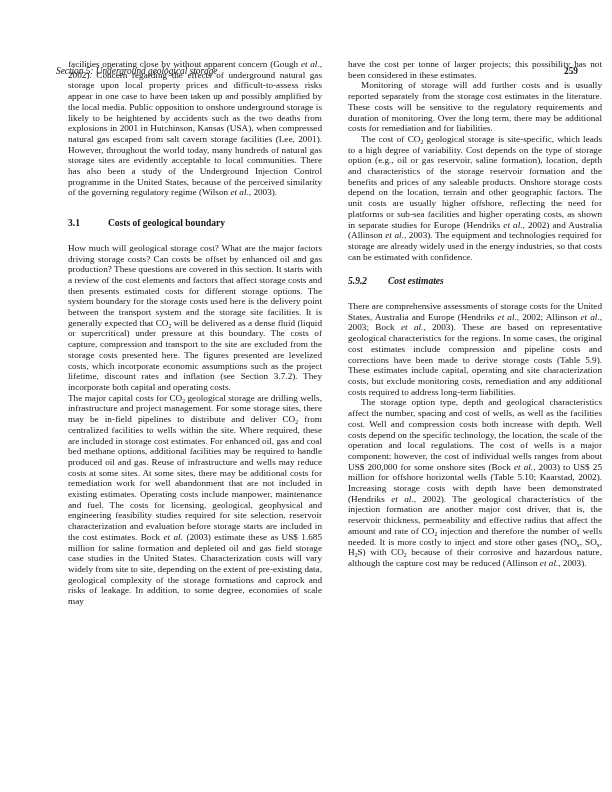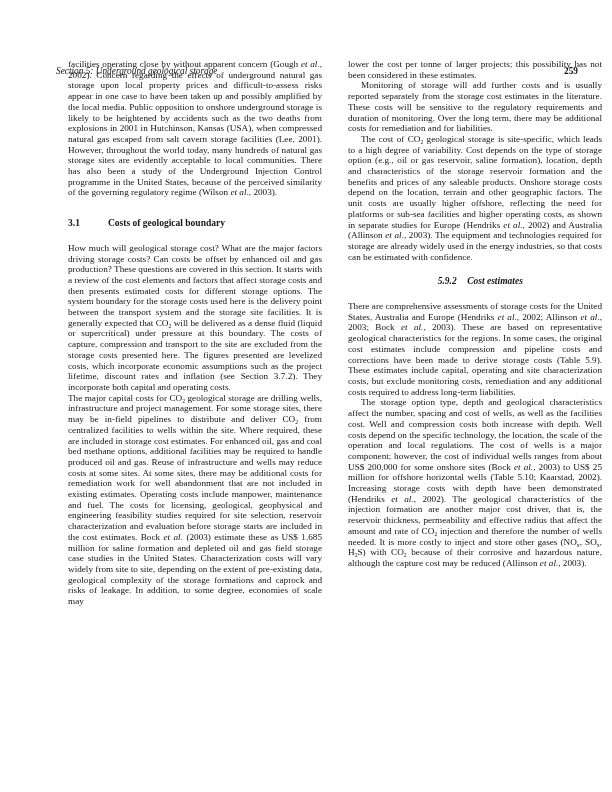--- a/index.html
+++ b/index.html
@@ -51,21 +51,21 @@
     font-weight: bold;
     font-size: 9.5px;
     margin: 20px 0 14px 0;
     text-align: left;
   }
   .h2 {
     font-weight: bold;
     font-style: italic;
     font-size: 9.5px;
     margin: 14px 0 14px 0;
-    text-align: center;
+    text-align: left;
   }
   .h-num { display: inline-block; min-width: 40px; }
   sub {
     font-size: 0.62em;
     line-height: 0;
     vertical-align: -2px;
   }
   i { font-style: italic; }
 </style>
 </head>
@@ -77,21 +77,21 @@
     <span class="page-number">259</span>
   </div>
   <div class="columns">
     <div class="col">
         <p class="para">facilities operating close by without apparent concern (Gough <i>et al</i>., 2002). Concern regarding the effects of underground natural gas storage upon local property prices and difficult-to-assess risks appear in one case to have been taken up and possibly amplified by the local media. Public opposition to onshore underground storage is likely to be heightened by accidents such as the two deaths from explosions in 2001 in Hutchinson, Kansas (USA), when compressed natural gas escaped from salt cavern storage facilities (Lee, 2001). However, throughout the world today, many hundreds of natural gas storage sites are evidently acceptable to local communities. There has also been a study of the Underground Injection Control programme in the United States, because of the perceived similarity of the governing regulatory regime (Wilson <i>et al</i>., 2003).</p>
         <div class="h1"><span class="h-num">3.1</span><span>Costs of geological boundary</span></div>
         <p class="para">How much will geological storage cost? What are the major factors driving storage costs? Can costs be offset by enhanced oil and gas production? These questions are covered in this section. It starts with a review of the cost elements and factors that affect storage costs and then presents estimated costs for different storage options. The system boundary for the storage costs used here is the delivery point between the transport system and the storage site facilities. It is generally expected that CO<sub>2</sub> will be delivered as a dense fluid (liquid or supercritical) under pressure at this boundary. The costs of capture, compression and transport to the site are excluded from the storage costs presented here. The figures presented are levelized costs, which incorporate economic assumptions such as the project lifetime, discount rates and inflation (see Section 3.7.2). They incorporate both capital and operating costs.</p>
         <p class="para">The major capital costs for CO<sub>2</sub> geological storage are drilling wells, infrastructure and project management. For some storage sites, there may be in-field pipelines to distribute and deliver CO<sub>2</sub> from centralized facilities to wells within the site. Where required, these are included in storage cost estimates. For enhanced oil, gas and coal bed methane options, additional facilities may be required to handle produced oil and gas. Reuse of infrastructure and wells may reduce costs at some sites. At some sites, there may be additional costs for remediation work for well abandonment that are not included in existing estimates. Operating costs include manpower, maintenance and fuel. The costs for licensing, geological, geophysical and engineering feasibility studies required for site selection, reservoir characterization and evaluation before storage starts are included in the cost estimates. Bock <i>et al.</i> (2003) estimate these as US$ 1.685 million for saline formation and depleted oil and gas field storage case studies in the United States. Characterization costs will vary widely from site to site, depending on the extent of pre-existing data, geological complexity of the storage formations and caprock and risks of leakage. In addition, to some degree, economies of scale may</p>
       </div>
     <div class="col">
-        <p class="para">lower the cost per tonne of larger projects; this possibility has not been considered in these estimates.</p>
+        <p class="para">have the cost per tonne of larger projects; this possibility has not been considered in these estimates.</p>
         <p class="para indent">Monitoring of storage will add further costs and is usually reported separately from the storage cost estimates in the literature. These costs will be sensitive to the regulatory requirements and duration of monitoring. Over the long term, there may be additional costs for remediation and for liabilities.</p>
         <p class="para indent">The cost of CO<sub>2</sub> geological storage is site-specific, which leads to a high degree of variability. Cost depends on the type of storage option (e.g., oil or gas reservoir, saline formation), location, depth and characteristics of the storage reservoir formation and the benefits and prices of any saleable products. Onshore storage costs depend on the location, terrain and other geographic factors. The unit costs are usually higher offshore, reflecting the need for platforms or sub-sea facilities and higher operating costs, as shown in separate studies for Europe (Hendriks <i>et al.</i>, 2002) and Australia (Allinson <i>et al.</i>, 2003). The equipment and technologies required for storage are already widely used in the energy industries, so that costs can be estimated with confidence.</p>
         <div class="h2"><span class="h-num">5.9.2</span><span>Cost estimates</span></div>
         <p class="para">There are comprehensive assessments of storage costs for the United States, Australia and Europe (Hendriks <i>et al.</i>, 2002; Allinson <i>et al.</i>, 2003; Bock <i>et al.</i>, 2003). These are based on representative geological characteristics for the regions. In some cases, the original cost estimates include compression and pipeline costs and corrections have been made to derive storage costs (Table 5.9). These estimates include capital, operating and site characterization costs, but exclude monitoring costs, remediation and any additional costs required to address long-term liabilities.</p>
         <p class="para indent">The storage option type, depth and geological characteristics affect the number, spacing and cost of wells, as well as the facilities cost. Well and compression costs both increase with depth. Well costs depend on the specific technology, the location, the scale of the operation and local regulations. The cost of wells is a major component; however, the cost of individual wells ranges from about US$ 200,000 for some onshore sites (Bock <i>et al.</i>, 2003) to US$ 25 million for offshore horizontal wells (Table 5.10; Kaarstad, 2002). Increasing storage costs with depth have been demonstrated (Hendriks <i>et al.</i>, 2002). The geological characteristics of the injection formation are another major cost driver, that is, the reservoir thickness, permeability and effective radius that affect the amount and rate of CO<sub>2</sub> injection and therefore the number of wells needed. It is more costly to inject and store other gases (NO<sub>x</sub>, SO<sub>x</sub>, H<sub>2</sub>S) with CO<sub>2</sub> because of their corrosive and hazardous nature, although the capture cost may be reduced (Allinson <i>et al.</i>, 2003).</p>
       </div>
   </div>
 </div>
 
 </body></html>

